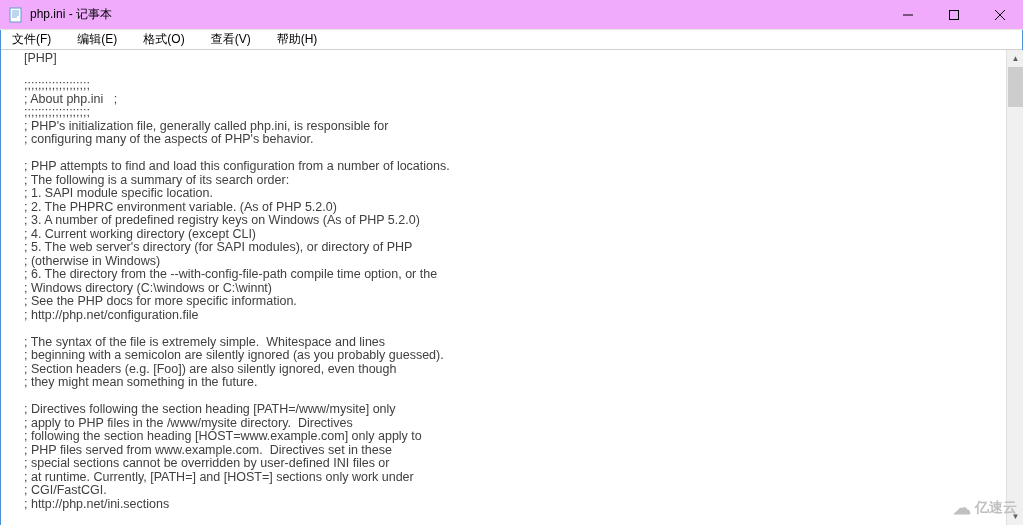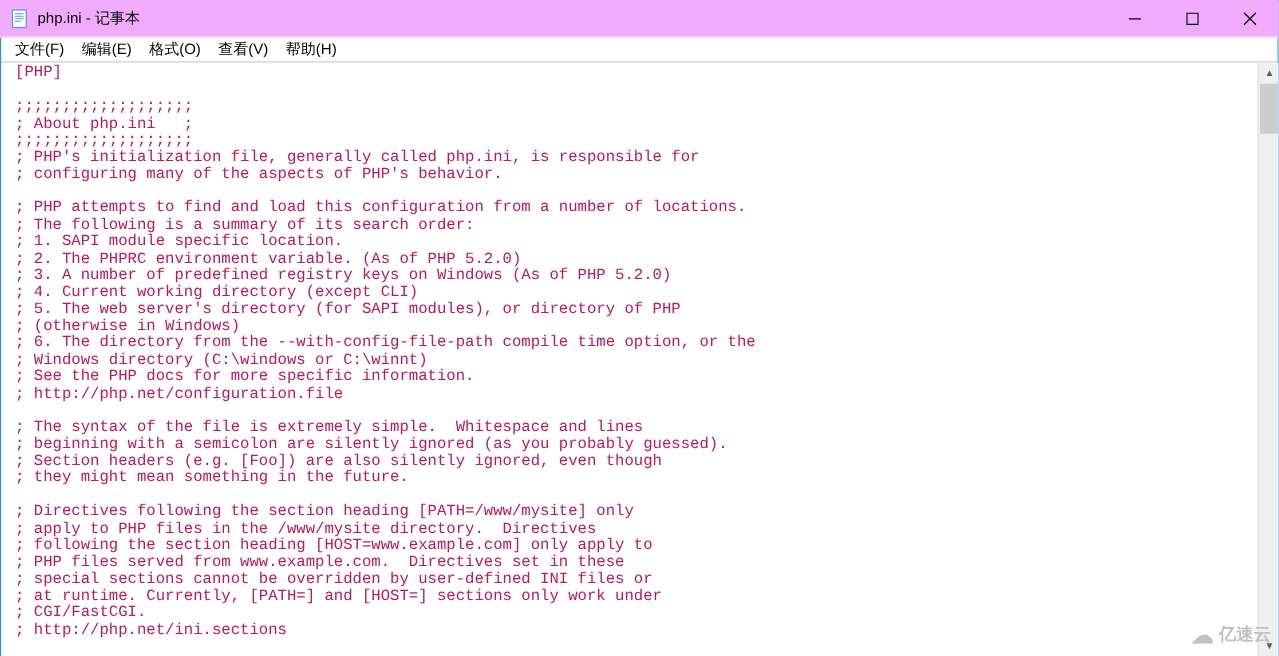--- a/index.html
+++ b/index.html
@@ -49,40 +49,40 @@
       color: #000;
       cursor: pointer;
     }
     .menubar {
       height: 20px;
       display: flex;
       align-items: center;
       padding-left: 6px;
       background: #fff;
       border-bottom: 1px solid #d0d0d0;
-      gap: 2px;
+      gap: 14px;
     }
     .menu-item {
       padding: 1px 6px;
       cursor: pointer;
       font-size: 12px;
       color: #000;
     }
     .content-area {
       position: relative;
       height: calc(100% - 50px);
       overflow: hidden;
     }
     .text-content {
-      font-family: Liberation Mono, monospace;
+      font-family: Liberation Sans, sans-serif;
       font-size: 12.5px;
       line-height: 1.08;
       white-space: pre;
-      padding: 2px 4px 2px 12px;
-      color: #be185d;
+      padding: 2px 4px 2px 24px;
+      color: #404040;
       height: 100%;
       overflow: hidden;
       width: calc(100% - 17px);
     }
     .scrollbar-v {
       position: absolute;
       right: 0;
       top: 0;
       width: 17px;
       height: 100%;

